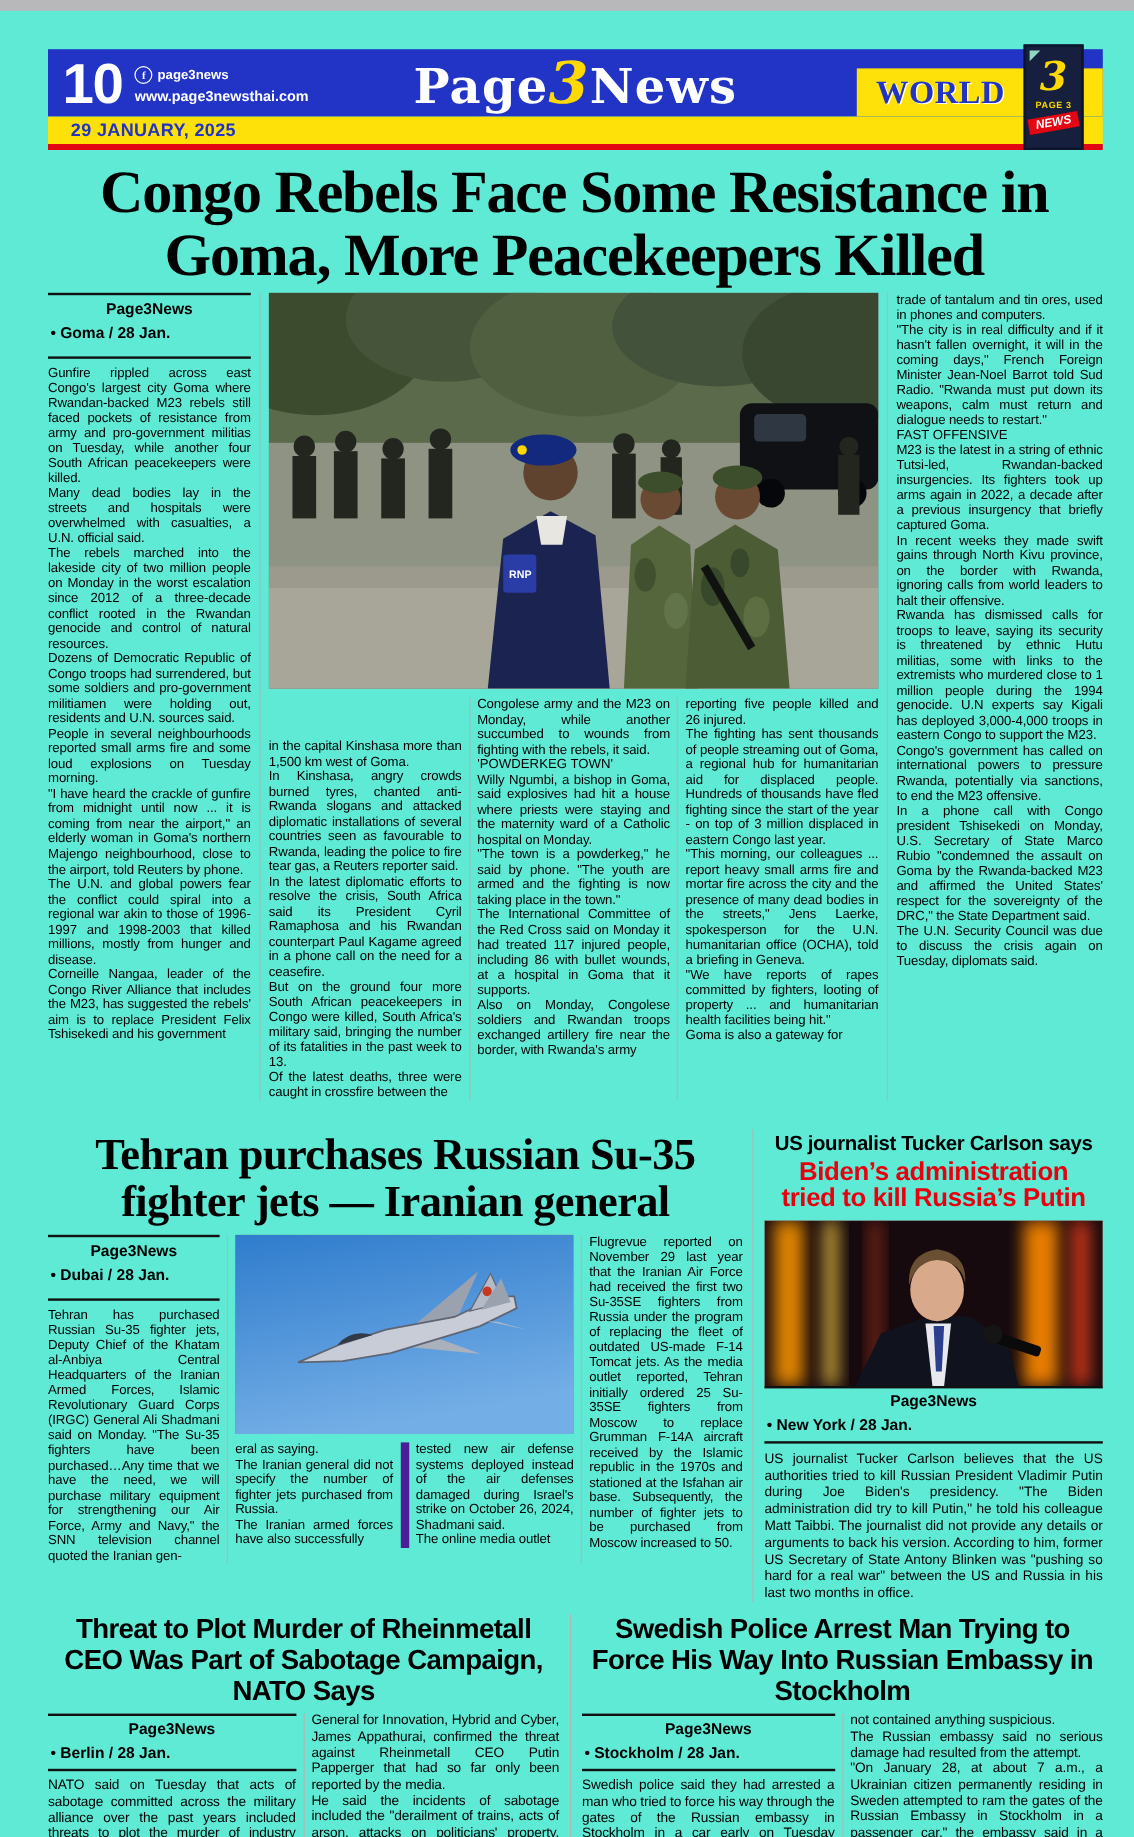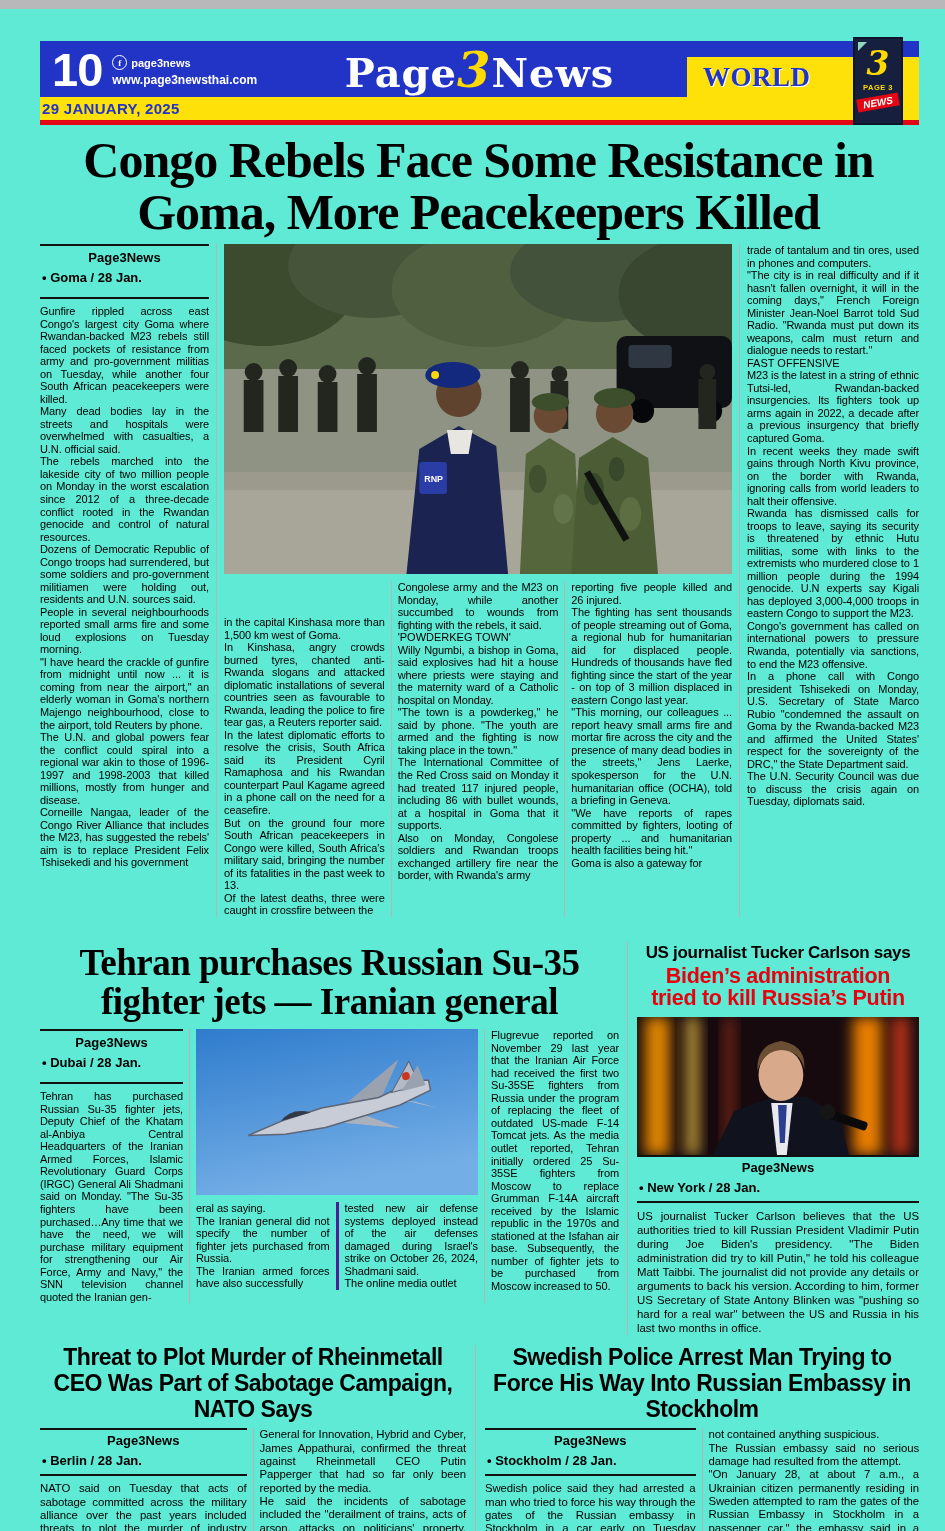--- a/index.html
+++ b/index.html
@@ -9,24 +9,24 @@
   
   .header-wrap {margin:32px 26px 0 40px; position:relative;}
   .header-blue {background:#2134c6; height:56px; position:relative; display:flex; align-items:center;}
   .page-num {color:#fff; font-weight:bold; font-size:47px; line-height:1; padding:0 10px 0 12px; letter-spacing:-1px;}
   .social {color:#fff; font-size:10px; margin-top:4px;}
   .fb-row {display:flex; align-items:center; gap:4px; font-weight:bold; font-size:11px;}
   .fb-icon {width:13px; height:13px; border:1.5px solid #fff; border-radius:50%; display:flex; align-items:center; justify-content:center; font-size:9px; font-weight:bold; font-family:"Liberation Serif",serif;}
   .site {font-weight:bold; font-size:12px; margin-top:3px;}
   .hlogo {position:absolute; left:50%; transform:translateX(-50%); top:1px; font-family:"DejaVu Serif", serif; font-weight:bold; font-size:40px; color:#fff; letter-spacing:1px; white-space:nowrap;}
   .hlogo .lg2 {color:#ffd900; font-size:48px; font-style:italic;}
-  .world-box {position:absolute; right:0; bottom:0; height:40px; width:232px; background:#ffe10a; display:flex; align-items:center; padding-left:16px; box-sizing:border-box;}
+  .world-box {position:absolute; right:0; bottom:0; height:40px; width:205px; background:#ffe10a; display:flex; align-items:center; padding-left:16px; box-sizing:border-box;}
   .world-txt {color:#2134c6; font-size:27px; font-weight:bold; font-family:"Liberation Serif", serif; letter-spacing:0.5px; text-shadow:1px 1px 0 #ffffff;}
   .date-strip {background:#ffe10a; height:23px; display:flex; align-items:center;}
-  .date-txt {color:#2134c6; font-weight:bold; font-size:15px; padding-left:2px; letter-spacing:0.3px;}
+  .date-txt {color:#2134c6; font-weight:bold; font-size:15px; padding-left:19px; letter-spacing:0.3px;}
   .red-line {height:5px; background:#e30613;}
   .badge {position:absolute; right:16px; top:-4px; width:50px; height:88px; background:#16203e; border:2px solid #0c152c; box-sizing:border-box; display:flex; flex-direction:column; align-items:center; z-index:5;}
   .badge .tri {position:absolute; left:3px; top:3px; width:0; height:0; border-top:9px solid #8fd6c3; border-right:9px solid transparent;}
   .badge .b3 {color:#ffd900; font-size:33px; font-weight:bold; font-family:"DejaVu Serif", serif; line-height:1; margin-top:8px; font-style:italic;}
   .badge .bp3 {color:#ffd900; font-size:7.5px; font-weight:bold; margin-top:3px; letter-spacing:0.5px;}
   .badge .bnews {background:#e30613; color:#fff; font-size:10px; font-weight:bold; font-style:italic; padding:1px 6px; transform:rotate(-10deg); margin-top:4px;}
 
   
   .congo-headline {font-family:"Liberation Serif", serif; font-weight:bold; font-size:50px; line-height:1.03; text-align:center; margin:10px 28px 6px 40px; letter-spacing:-1px;}
 
@@ -59,21 +59,21 @@
   .tehran h2 {font-family:"Liberation Serif", serif; font-weight:bold; font-size:37px; line-height:1.06; text-align:center; margin:2px 4px 8px; letter-spacing:-0.5px;}
   .tehran-body {display:flex;}
   .t1 {width:150px; flex:none; padding-right:6px; border-right:1px solid #b5b5b5; box-sizing:border-box;}
   .tmid {width:294px; flex:none; padding:0 6px; box-sizing:border-box;}
   .t4 {flex:1; padding-left:6px; border-left:1px solid #b5b5b5;}
   .jet-photo {height:166px;}
   .tmid-cols {display:flex; margin-top:7px;}
   .tmid-cols .c {flex:1; padding:0 6px;}
   .tmid-cols .c:first-child {padding-left:0;}
   .tmid-cols .c:last-child {padding-right:0;}
-  .tmid-cols .c + .c {border-left:3px solid #4c1d95;}
+  .tmid-cols .c + .c {border-left:7px solid #4c1d95;}
 
   .tucker {flex:1; padding-left:9px;}
   .kicker {font-weight:bold; font-size:17px; text-align:center; margin-top:2px; letter-spacing:-0.3px;}
   .red-h {color:#e8000f; font-weight:bold; font-size:21.5px; line-height:1.05; text-align:center; margin:2px 10px 7px; letter-spacing:-0.3px;}
   .tucker-photo {height:138px;}
   .tbody {font-size:11.4px; line-height:1.23; text-align:justify; margin:0;}
 
   
   .row3 {display:flex; margin:10px 26px 0 40px;}
   .nato {width:436px; flex:none; padding-right:9px; border-right:1px solid #b5b5b5; box-sizing:border-box;}

